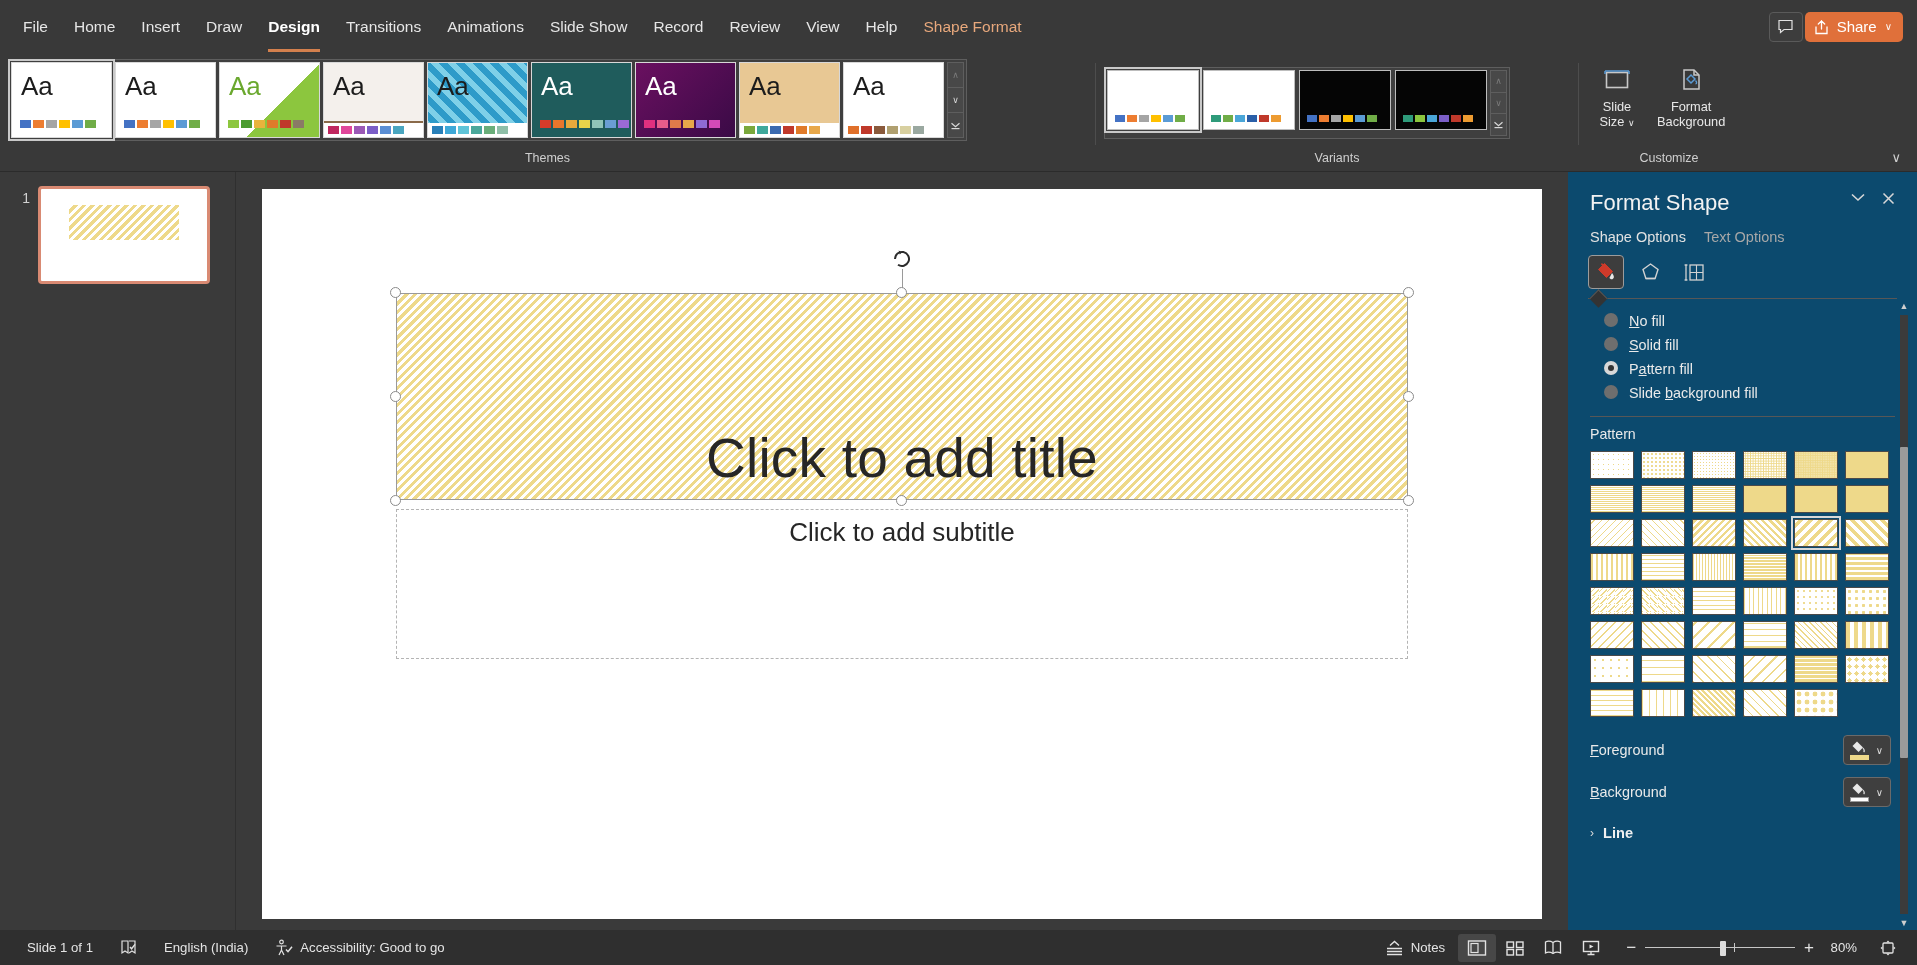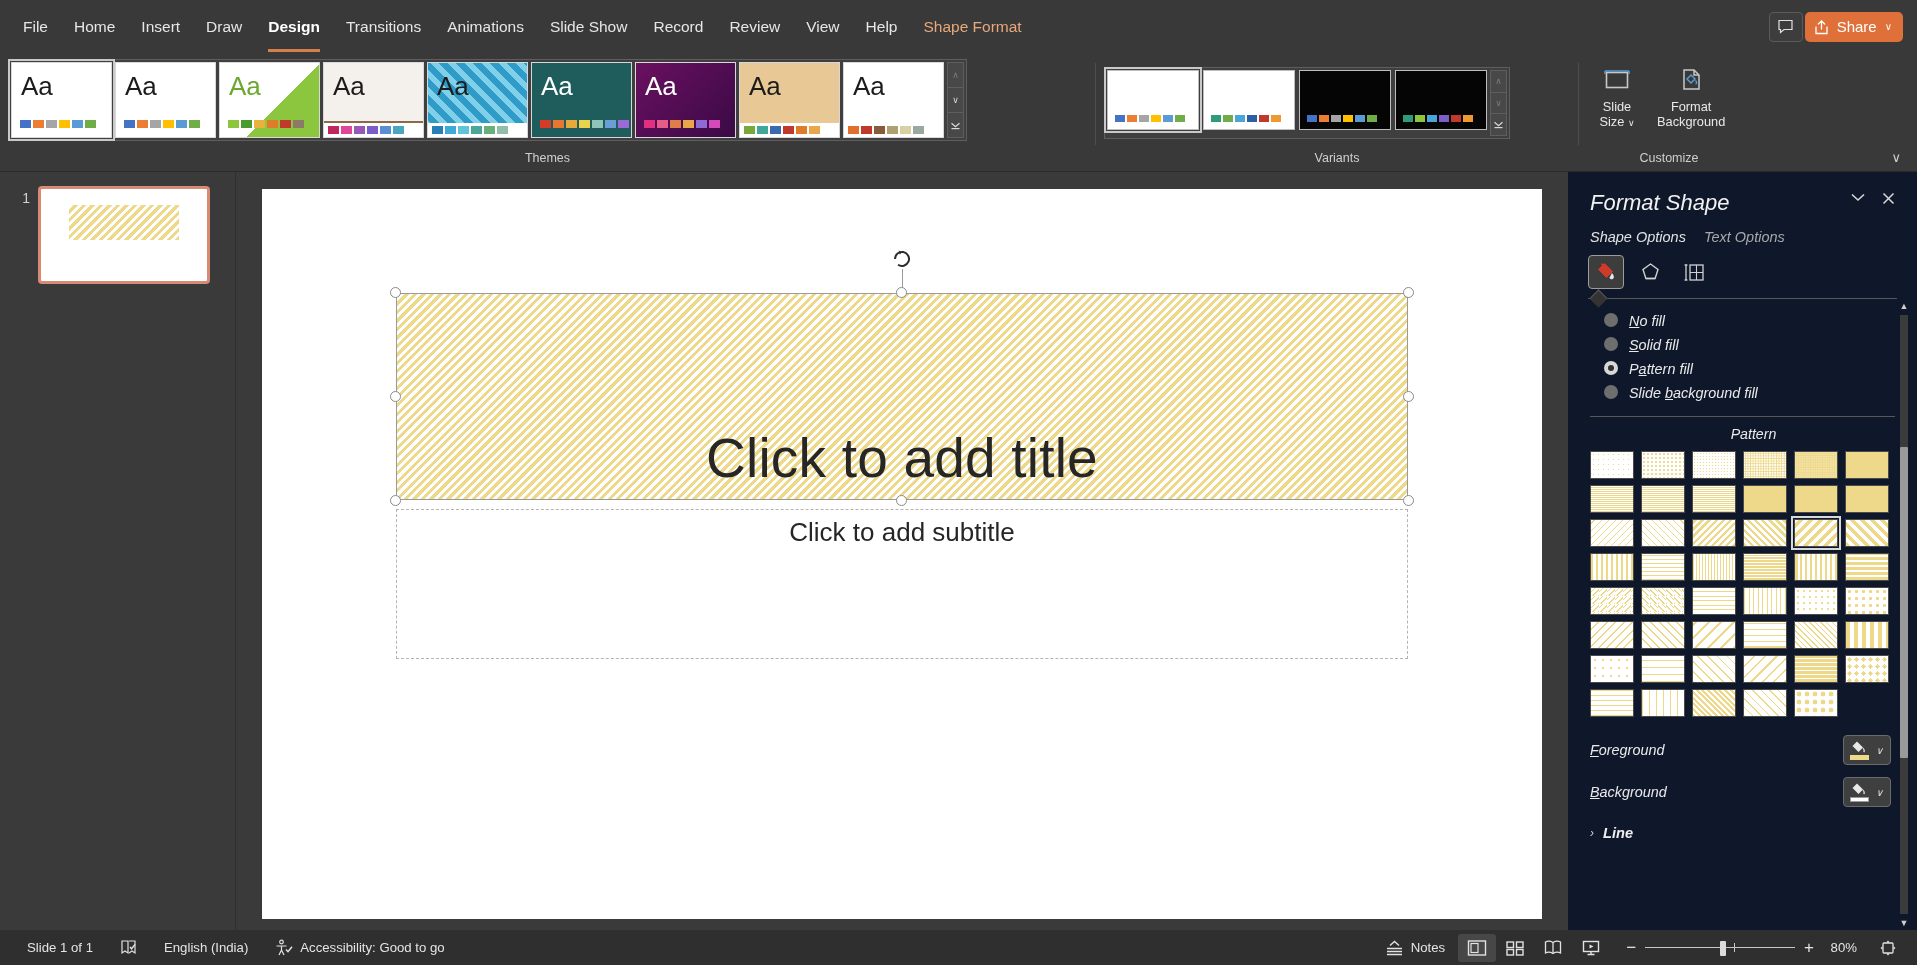--- a/index.html
+++ b/index.html
@@ -152,22 +152,22 @@
     position:absolute; left:10.5%; top:43.8%; width:79%; height:20.6%;
     border:1px dashed #b4b4b4;
   }
   .sub-text {
     position:absolute; left:0; right:0; top:7px; text-align:center;
     font-size:26px; color:#262626;
   }
 
   
   .fpanel {
-    width:349px; flex:0 0 349px; background:#0f172a; position:relative;
-    display:flex; flex-direction:column; padding:0 0 0 0;font-style:italic;
+    width:349px; flex:0 0 349px; background:#0c4a6e; position:relative;
+    display:flex; flex-direction:column; padding:0 0 0 0;
   }
   .fp-head { display:flex; align-items:flex-start; padding:18px 14px 0 22px; }
   .fp-title { font-size:22px; color:#f2f2f2; font-weight:400; flex:1; }
   .fp-ico { font-size:17px; color:#d8d8d8; cursor:pointer; padding:2px 8px; }
   .fp-tabs { display:flex; gap:18px; padding:13px 0 0 22px; }
   .fp-tab { font-size:14.5px; color:#e2e2e2; cursor:pointer; }
   .fp-tab.inactive { color:#a8a8a8; }
   .fp-icons { display:flex; gap:8px; padding:10px 0 0 20px; align-items:center; }
   .fp-iconbtn {
     width:36px; height:34px; display:flex; align-items:center; justify-content:center;
@@ -184,21 +184,21 @@
   .radio-row { display:flex; align-items:flex-start; gap:11px; padding:4px 0 4px 36px; cursor:pointer; }
   .radio {
     width:14px; height:14px; border-radius:50%; background:#6e6e6e;
     display:flex; align-items:center; justify-content:center; flex:0 0 14px;
   }
   .radio.on { background:#d8d8d8; }
   .radio.on::after { content:""; width:6px; height:6px; border-radius:50%; background:#333333; }
   .radio-lbl { font-size:14.4px; color:#eaeaea; }
   .radio-lbl u { text-decoration:underline; }
   .sect-rule { margin:11px 22px 9px 22px; height:1px; background:#575757; }
-  .sect-lbl { font-size:14.2px; color:#eaeaea; padding-left:22px;text-align:center; }
+  .sect-lbl { font-size:14.2px; color:#eaeaea; padding-left:22px; }
 
   .patgrid {
     display:grid; grid-template-columns:repeat(6, 44px); gap:6px 7px;
     padding:9px 0 0 22px;
   }
   .pat { width:44px; height:28px; background:#fff; cursor:pointer; border:1px solid #4a4a4a; }
   .pat.sel { outline:2px solid #d8d8d8; outline-offset:1px; }
 
   .fg-row { display:flex; align-items:center; padding:0 26px 0 22px; height:42px; }
   .fg-lbl { font-size:14.4px; color:#eaeaea; flex:1; }

